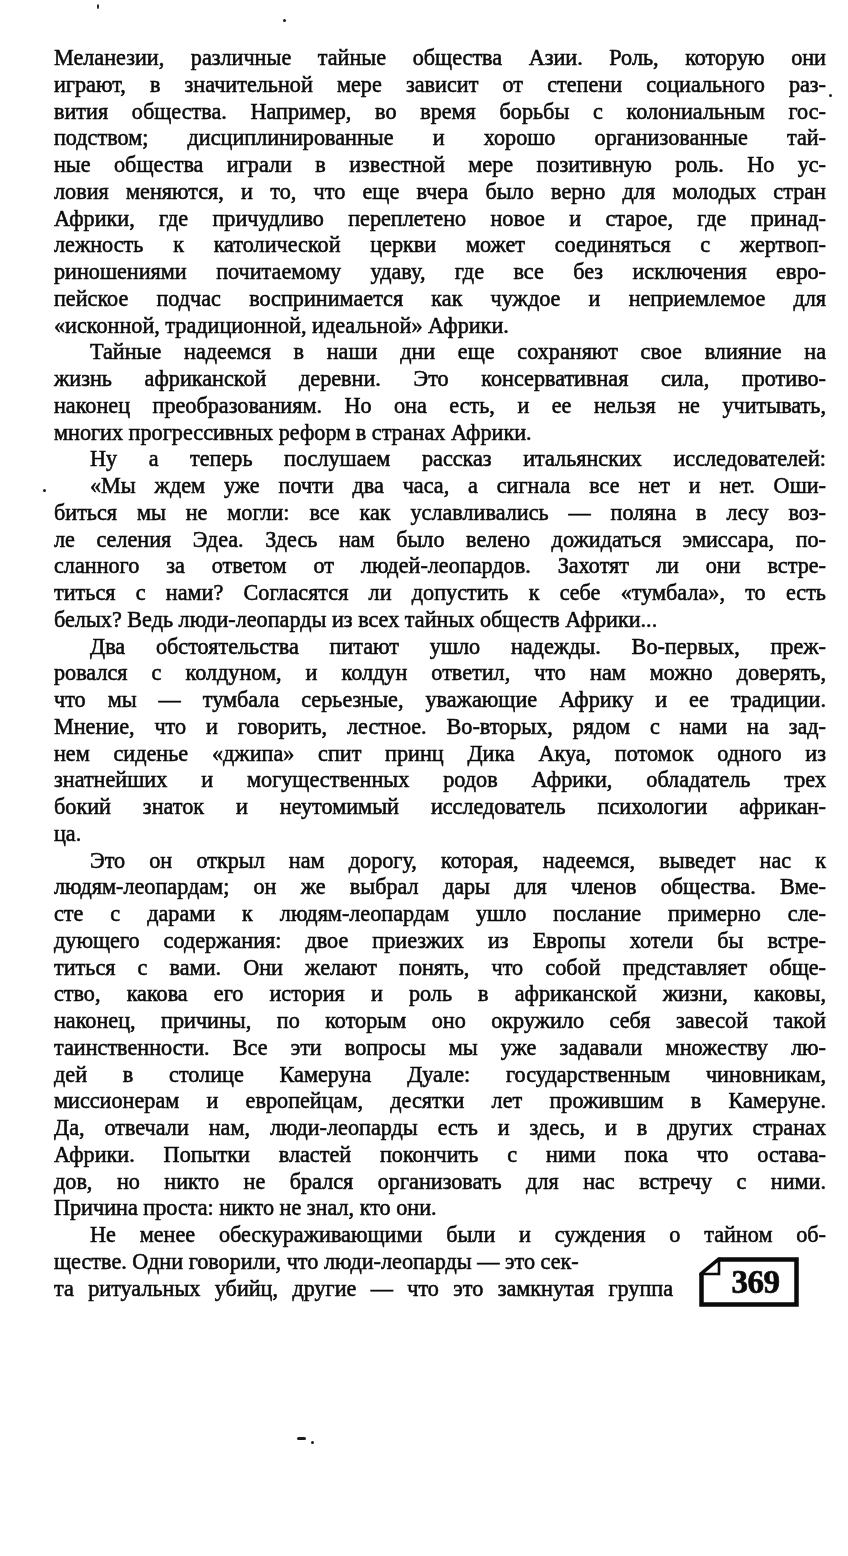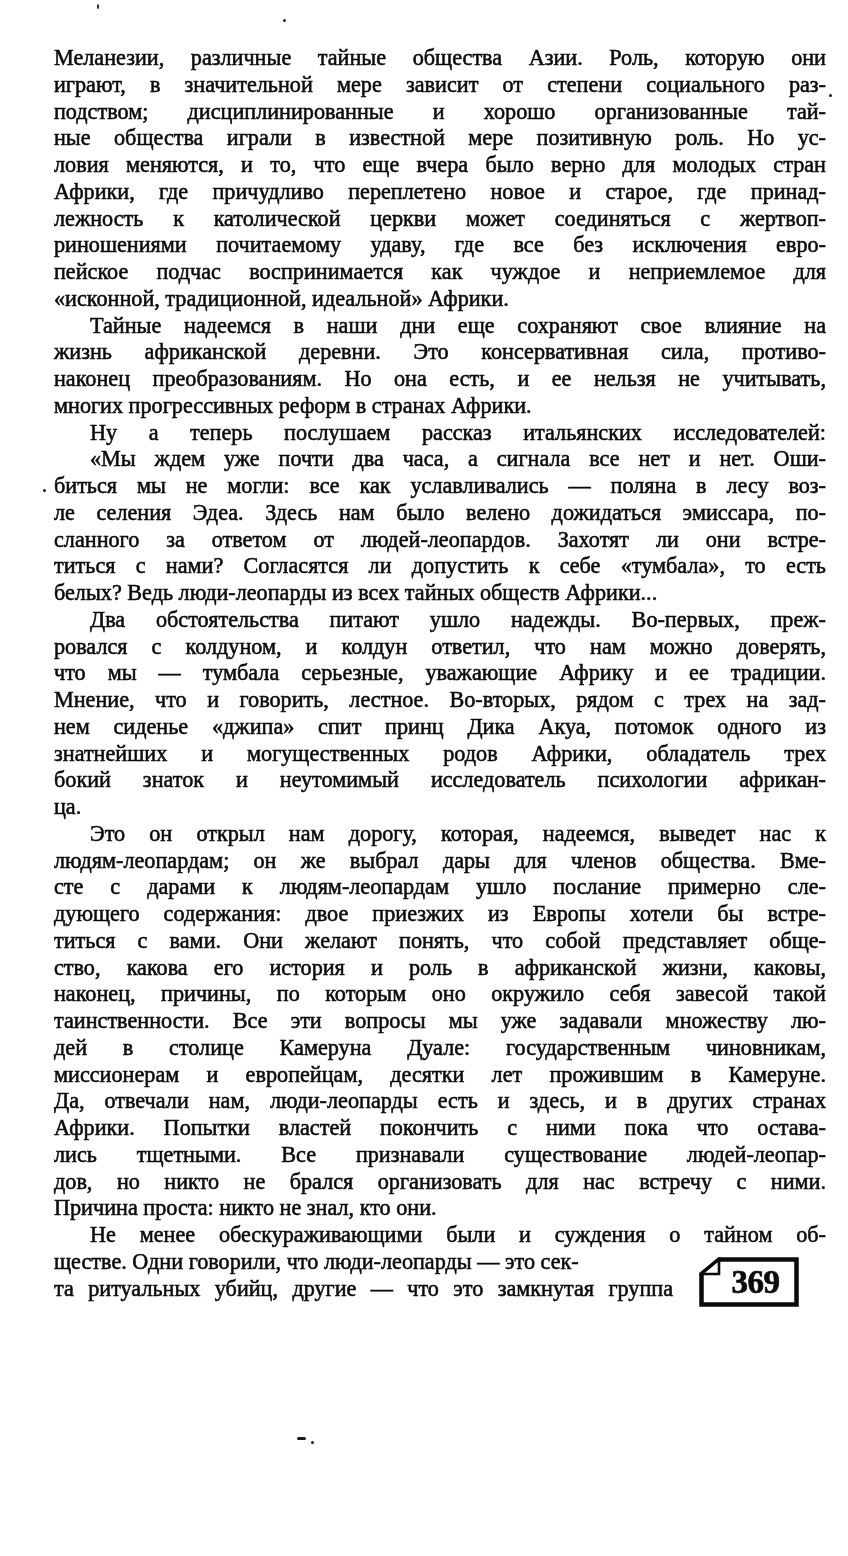--- a/index.html
+++ b/index.html
@@ -32,20 +32,21 @@
   }
   .speck { position:absolute; background:#1c1c1c; border-radius:50%; }
 </style>
 </head>
 <body>
 
 <div class="text-block">
     <div class="para">
       <div class="line">Меланезии, различные тайные общества Азии. Роль, которую они</div>
       <div class="line">играют, в значительной мере зависит от степени социального раз-</div>
+      <div class="line">вития общества. Например, во время борьбы с колониальным гос-</div>
       <div class="line">подством; дисциплинированные и хорошо организованные тай-</div>
       <div class="line">ные общества играли в известной мере позитивную роль. Но ус-</div>
       <div class="line">ловия меняются, и то, что еще вчера было верно для молодых стран</div>
       <div class="line">Африки, где причудливо переплетено новое и старое, где принад-</div>
       <div class="line">лежность к католической церкви может соединяться с жертвоп-</div>
       <div class="line">риношениями почитаемому удаву, где все без исключения евро-</div>
       <div class="line">пейское подчас воспринимается как чуждое и неприемлемое для</div>
       <div class="line left">«исконной, традиционной, идеальной» Африки.</div>
     </div>
     <div class="para">
@@ -62,40 +63,39 @@
       <div class="line">биться мы не могли: все как уславливались — поляна в лесу воз-</div>
       <div class="line">ле селения Эдеа. Здесь нам было велено дожидаться эмиссара, по-</div>
       <div class="line">сланного за ответом от людей-леопардов. Захотят ли они встре-</div>
       <div class="line">титься с нами? Согласятся ли допустить к себе «тумбала», то есть</div>
       <div class="line left">белых? Ведь люди-леопарды из всех тайных обществ Африки...</div>
     </div>
     <div class="para">
       <div class="line first">Два обстоятельства питают ушло надежды. Во-первых, преж-</div>
       <div class="line">ровался с колдуном, и колдун ответил, что нам можно доверять,</div>
       <div class="line">что мы — тумбала серьезные, уважающие Африку и ее традиции.</div>
-      <div class="line">Мнение, что и говорить, лестное. Во-вторых, рядом с трех на зад-</div>
+      <div class="line">Мнение, что и говорить, лестное. Во-вторых, рядом с нами на зад-</div>
       <div class="line">нем сиденье «джипа» спит принц Дика Акуа, потомок одного из</div>
       <div class="line">знатнейших и могущественных родов Африки, обладатель трех</div>
       <div class="line">бокий знаток и неутомимый исследователь психологии африкан-</div>
       <div class="line left">ца.</div>
     </div>
     <div class="para">
       <div class="line first">Это он открыл нам дорогу, которая, надеемся, выведет нас к</div>
       <div class="line">людям-леопардам; он же выбрал дары для членов общества. Вме-</div>
       <div class="line">сте с дарами к людям-леопардам ушло послание примерно сле-</div>
       <div class="line">дующего содержания: двое приезжих из Европы хотели бы встре-</div>
       <div class="line">титься с вами. Они желают понять, что собой представляет обще-</div>
       <div class="line">ство, какова его история и роль в африканской жизни, каковы,</div>
       <div class="line">наконец, причины, по которым оно окружило себя завесой такой</div>
       <div class="line">таинственности. Все эти вопросы мы уже задавали множеству лю-</div>
       <div class="line">дей в столице Камеруна Дуале: государственным чиновникам,</div>
       <div class="line">миссионерам и европейцам, десятки лет прожившим в Камеруне.</div>
       <div class="line">Да, отвечали нам, люди-леопарды есть и здесь, и в других странах</div>
       <div class="line">Африки. Попытки властей покончить с ними пока что остава-</div>
-      <div class="line">лись тщетными. Все признавали существование людей-леопар-</div>
       <div class="line">дов, но никто не брался организовать для нас встречу с ними.</div>
       <div class="line left">Причина проста: никто не знал, кто они.</div>
     </div>
     <div class="para">
       <div class="line first">Не менее обескураживающими были и суждения о тайном об-</div>
       <div class="pagebox-wrap" id="pagebox-wrap">
     <div class="pagebox">
       <svg class="dogear" viewBox="0 0 100 50" width="100" height="50" xmlns="http://www.w3.org/2000/svg">
         <path d="M 20 2.5 L 97.5 2.5 L 97.5 47.5 L 2.5 47.5 L 2.5 17 Z" fill="#ffffff" stroke="#0b0b0b" stroke-width="4.5" stroke-linejoin="miter"></path>
         <path d="M 20 2.5 L 2.5 17 L 20 17 Z" fill="#ffffff" stroke="#0b0b0b" stroke-width="2.6" stroke-linejoin="miter"></path>

